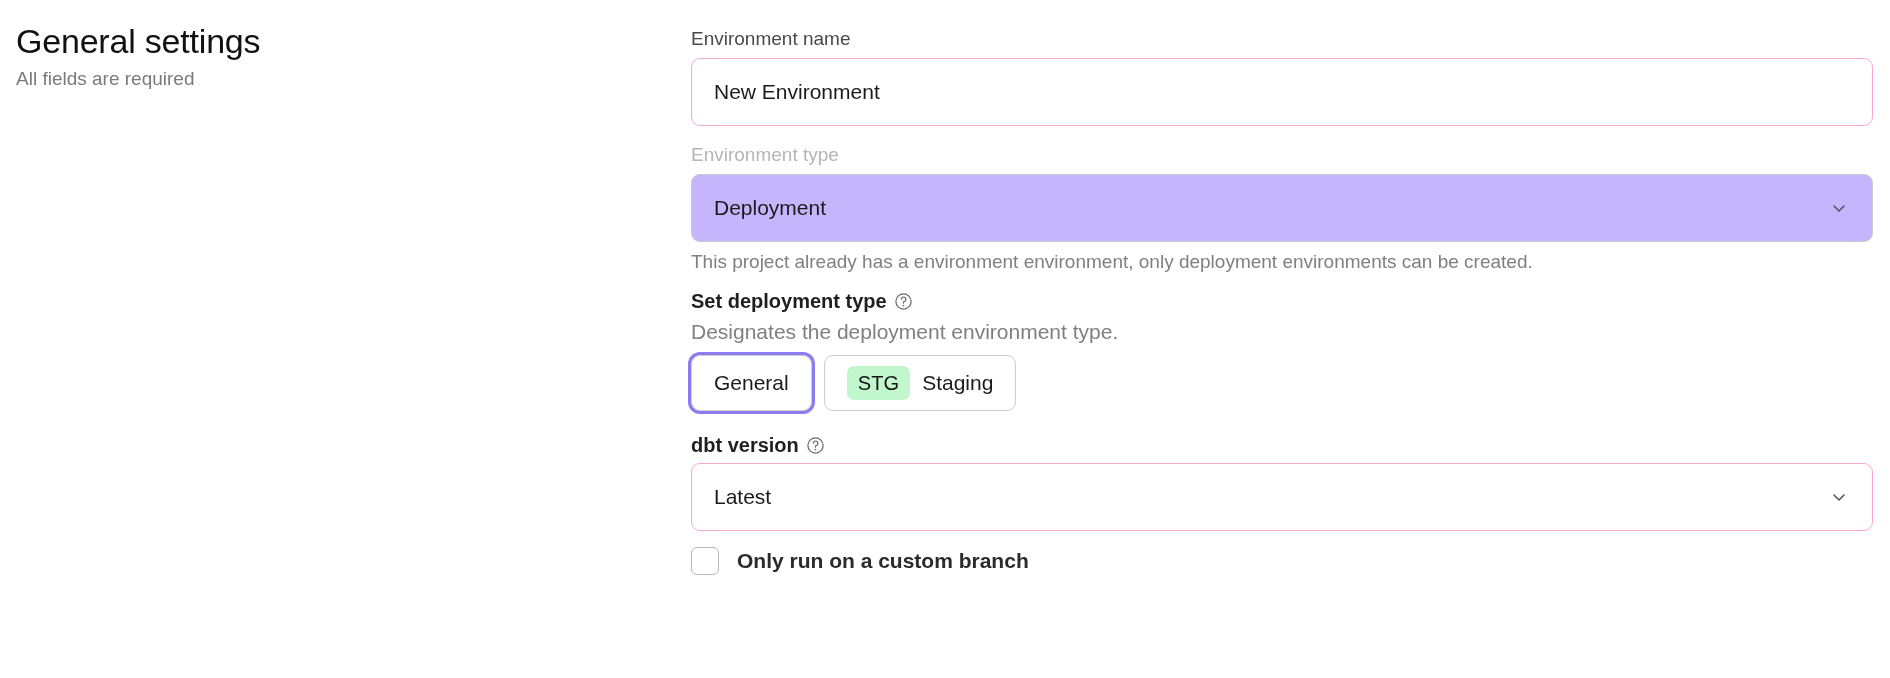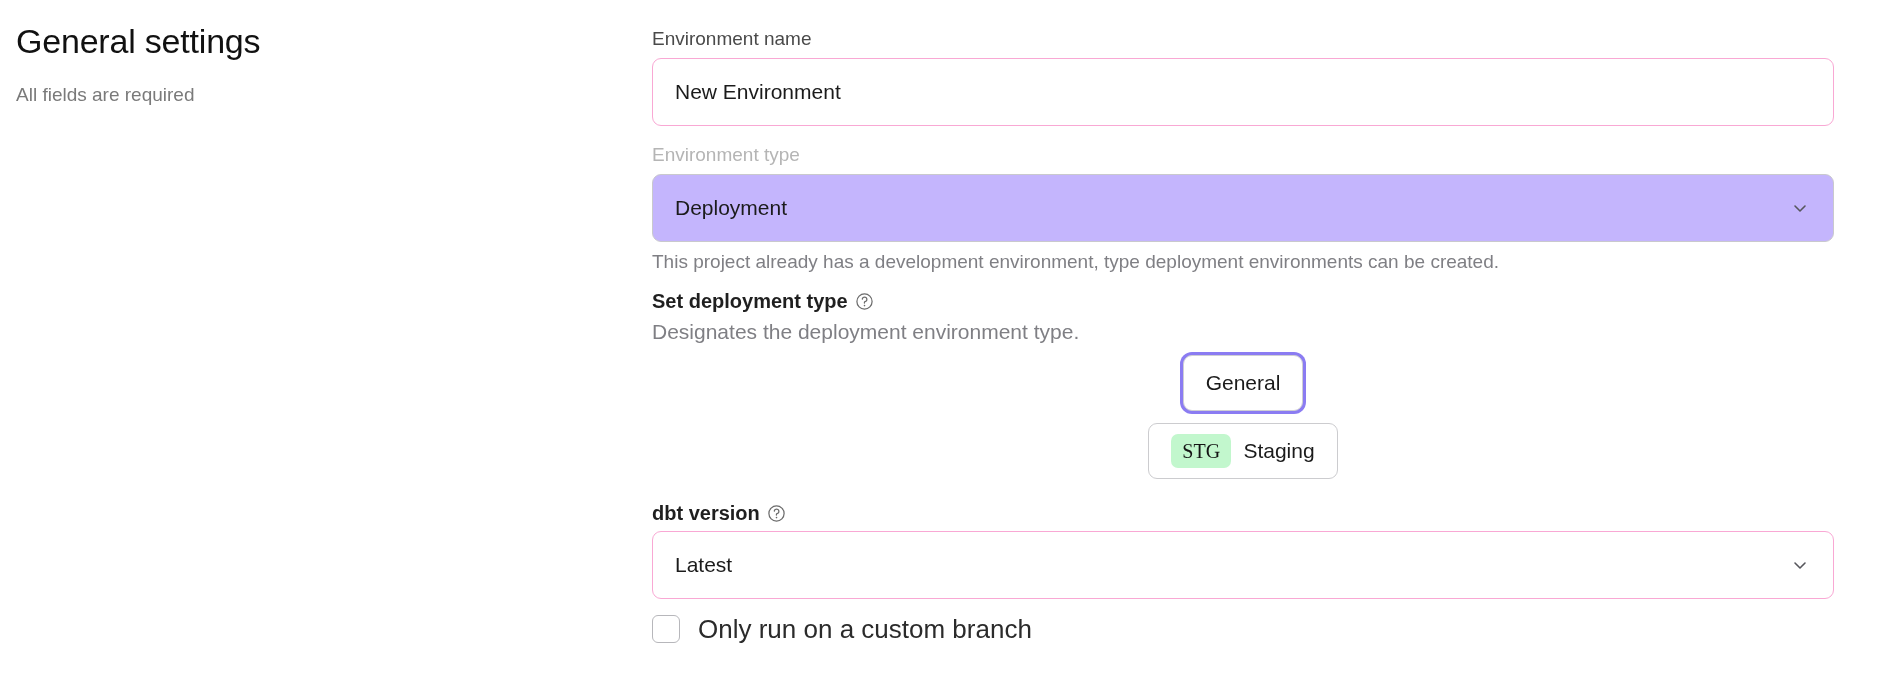--- a/index.html
+++ b/index.html
@@ -37,28 +37,28 @@
     line-height: 42px;
     font-weight: 400;
     letter-spacing: -0.2px;
     color: #111111;
     margin: 0;
   }
   .page-subtitle {
     font-size: 19px;
     line-height: 26px;
     color: #7a7a7a;
-    margin: 20px 0 0 0;
+    margin: 4px 0 0 0;
     font-weight: 400;
   }
 
   
   .form-col {
     position: absolute;
-    left: 652px;
+    left: 691px;
     top: 26px;
     width: 1182px;
   }
 
   .field { margin: 0; }
 
   .field-label {
     display: block;
     font-size: 19px;
     line-height: 26px;
@@ -135,21 +135,20 @@
     color: #7f7f84;
     margin: 0 0 10px 0;
     font-weight: 400;
   }
 
   
   .seg-row {
     display: flex;
     align-items: center;
     gap: 12px;
-    flex-direction: column;
   }
   .seg-btn {
     display: inline-flex;
     align-items: center;
     gap: 12px;
     height: 56px;
     padding: 0 22px;
     border: 1px solid #cccccf;
     border-radius: 9px;
     background: #ffffff;
@@ -186,24 +185,24 @@
   .checkbox {
     width: 28px;
     height: 28px;
     flex: none;
     border: 1px solid #b7b7bb;
     border-radius: 6px;
     background: #ffffff;
     cursor: pointer;
   }
   .check-label {
-    font-size: 26px;
+    font-size: 21px;
     line-height: 28px;
     color: #2b2b2b;
-    font-weight: 400;
+    font-weight: 700;
     cursor: pointer;
   }
 
   .sp-16 { height: 16px; }
   .sp-12 { height: 12px; }
   .sp-20 { height: 20px; }
 </style>
 </head>
 <body>
 
@@ -228,21 +227,21 @@
     <div class="field">
       <label class="field-label disabled">Environment type</label>
       <div class="select-box disabled">
         <span class="sel-value">Deployment</span>
         <span class="chevron">
           <svg viewBox="0 0 18 18" width="18" height="18" fill="none" stroke="currentColor" stroke-width="1.6" stroke-linecap="round" stroke-linejoin="round">
             <polyline points="4,7 9,12 14,7"></polyline>
           </svg>
         </span>
       </div>
-      <div class="helper-text">This project already has a development environment, type deployment environments can be created.</div>
+      <div class="helper-text">This project already has a environment environment, only deployment environments can be created.</div>
     </div>
 
     <div class="sp-12"></div>
 
     <div class="field">
       <div class="field-label-strong">
         <span>Set deployment type</span>
         <span class="help-icon">
           <svg viewBox="0 0 20 20" width="19" height="19" fill="none" stroke="currentColor" stroke-width="1.3">
             <circle cx="10" cy="10" r="8"></circle>
@@ -253,21 +252,21 @@
       </div>
       <div class="sub-desc">Designates the deployment environment type.</div>
 
       <div class="seg-row">
 
         <button class="seg-btn focused" style="box-shadow: rgb(139, 124, 242) 0px 0px 0px 3px;">
           <span>General</span>
         </button>
 
         <button class="seg-btn">
-          <span class="seg-badge" id="badge-stg" style="background: rgb(194, 247, 205); font-family: Liberation Serif, serif;">STG</span>
+          <span class="seg-badge" id="badge-stg" style="background: rgb(194, 247, 205);">STG</span>
           <span>Staging</span>
         </button>
 
 
       </div>
     </div>
 
     <div class="sp-20"></div>
 
     <div class="field">

